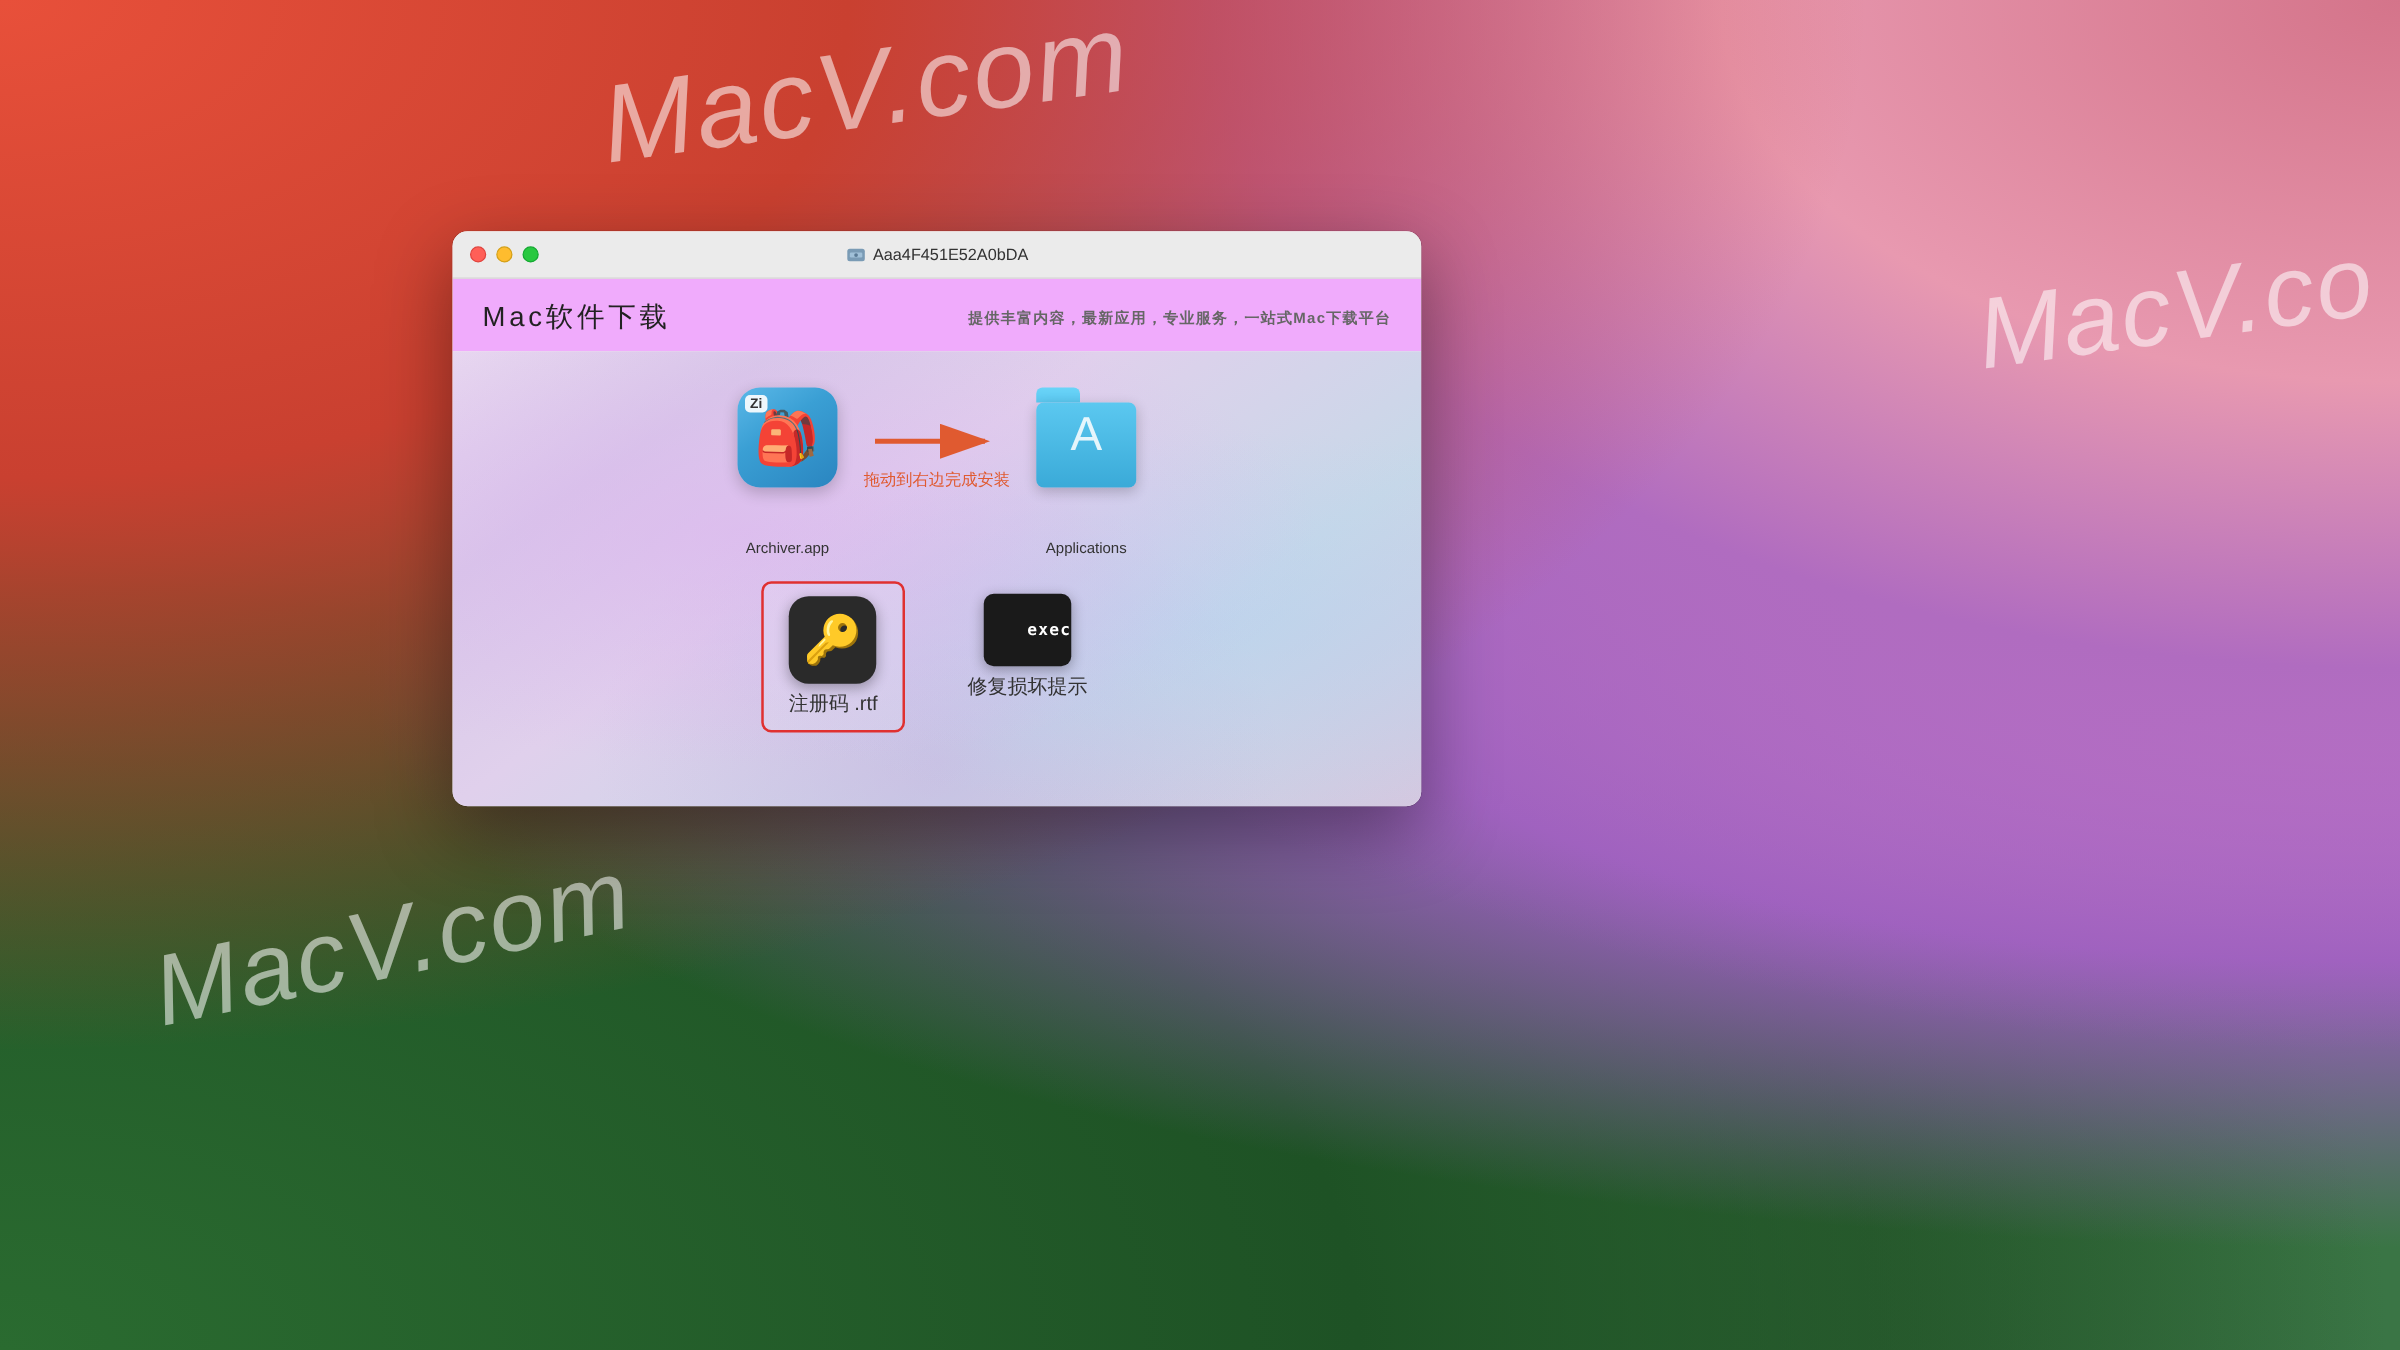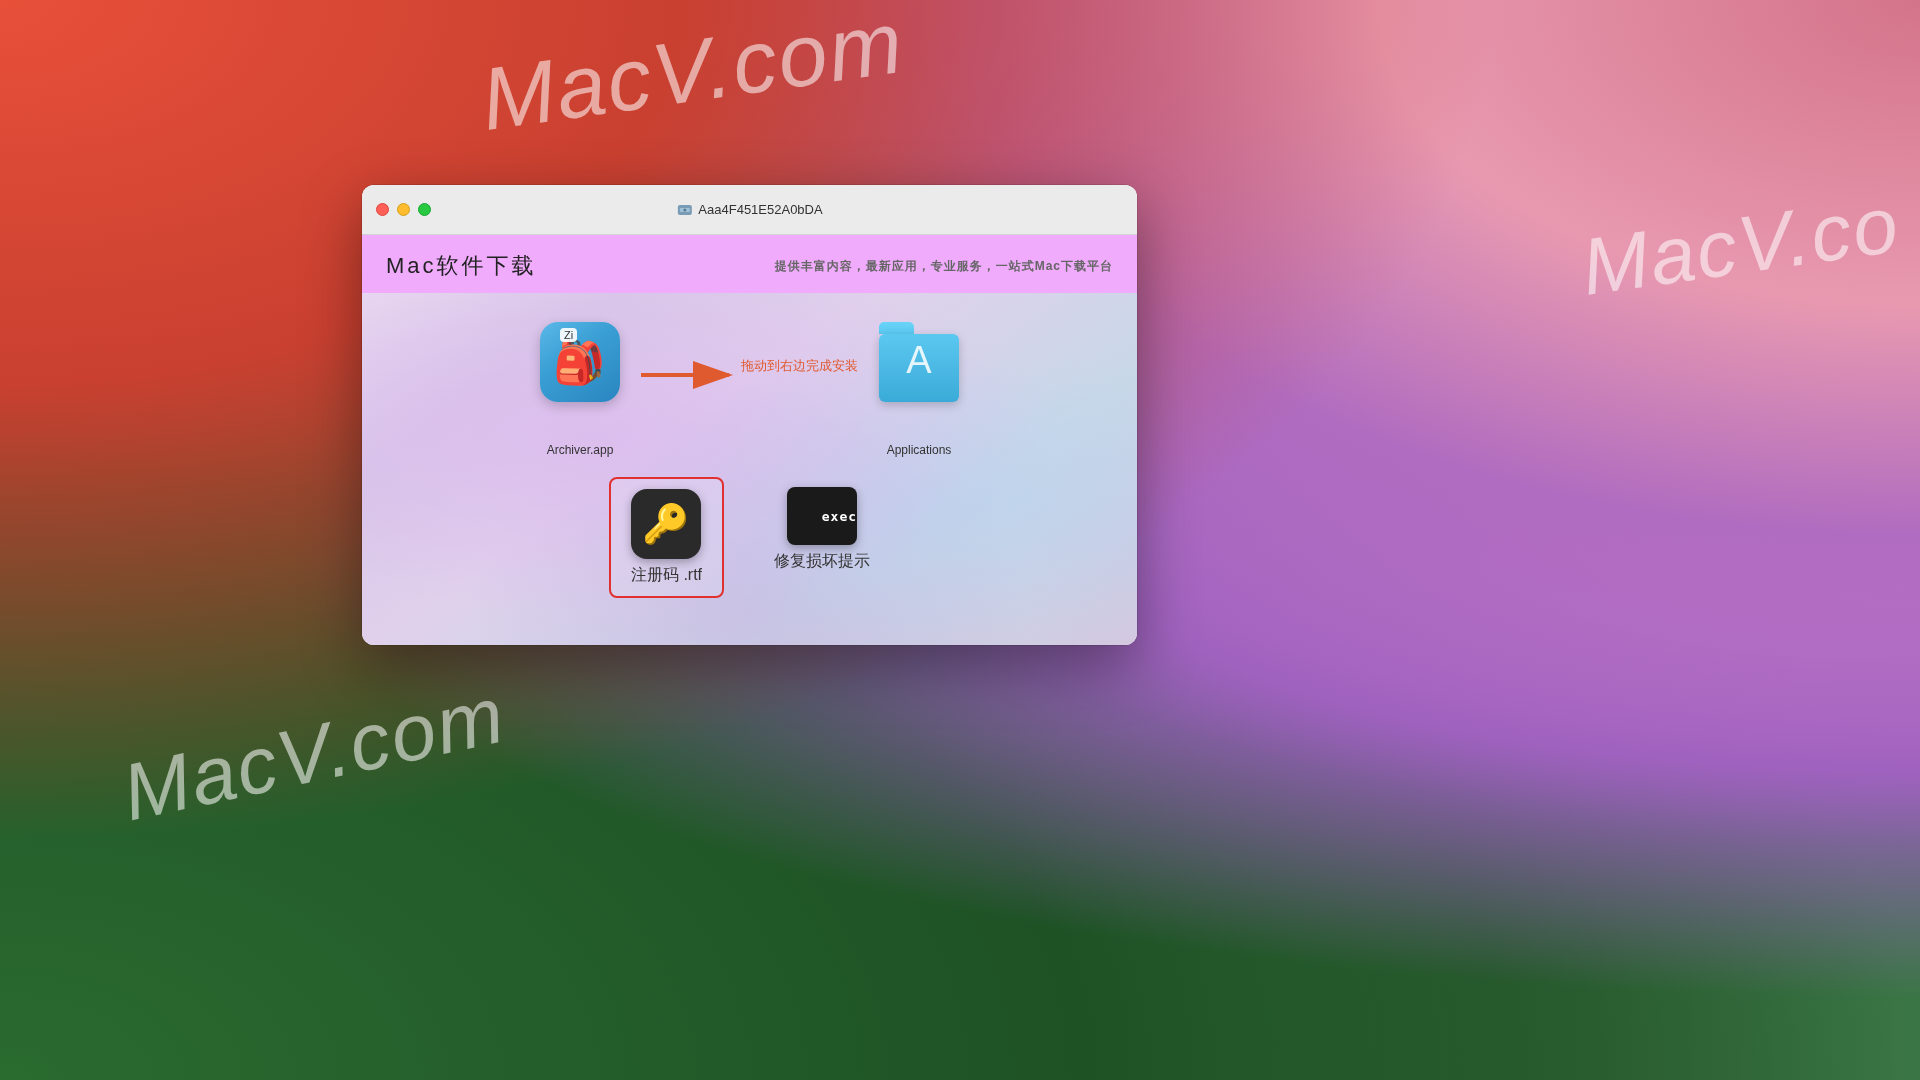--- a/index.html
+++ b/index.html
@@ -68,21 +68,21 @@
       background: rgba(255, 255, 255, 0.95);
       border-radius: 12px;
       box-shadow: 0 20px 60px rgba(0,0,0,0.4), 0 0 0 0.5px rgba(0,0,0,0.2);
       overflow: hidden;
       display: flex;
       flex-direction: column;
     }
 
     
     .titlebar {
-      height: 50px;
+      height: 38px;
       background: rgba(235, 235, 235, 0.98);
       border-bottom: 1px solid rgba(0,0,0,0.1);
       display: flex;
       align-items: center;
       padding: 0 14px;
       flex-shrink: 0;
       position: relative;
     }
 
     .traffic-lights {
@@ -206,41 +206,41 @@
       overflow: hidden;
     }
 
     .archiver-icon .backpack {
       font-size: 42px;
     }
 
     .archiver-icon .badge {
       position: absolute;
       top: 6px;
-      left: 20px;
+      left: 6px;
       background: rgba(255,255,255,0.9);
       border-radius: 4px;
       padding: 1px 4px;
       font-size: 11px;
-      font-weight: 400;
+      font-weight: 700;
       color: #333;
     }
 
     .app-label {
       font-size: 12px;
       color: #333;
       text-align: center;
       margin-top: 30px;
     }
 
     
     .arrow-container {
       display: flex;
-      flex-direction: row;
-      align-items: flex-start;
+      flex-direction: column;
+      align-items: center;
       margin: 0 16px;
       margin-bottom: 24px;
     }
 
     .arrow-svg {
       width: 100px;
       height: 40px;
     }
 
     .drag-label {

